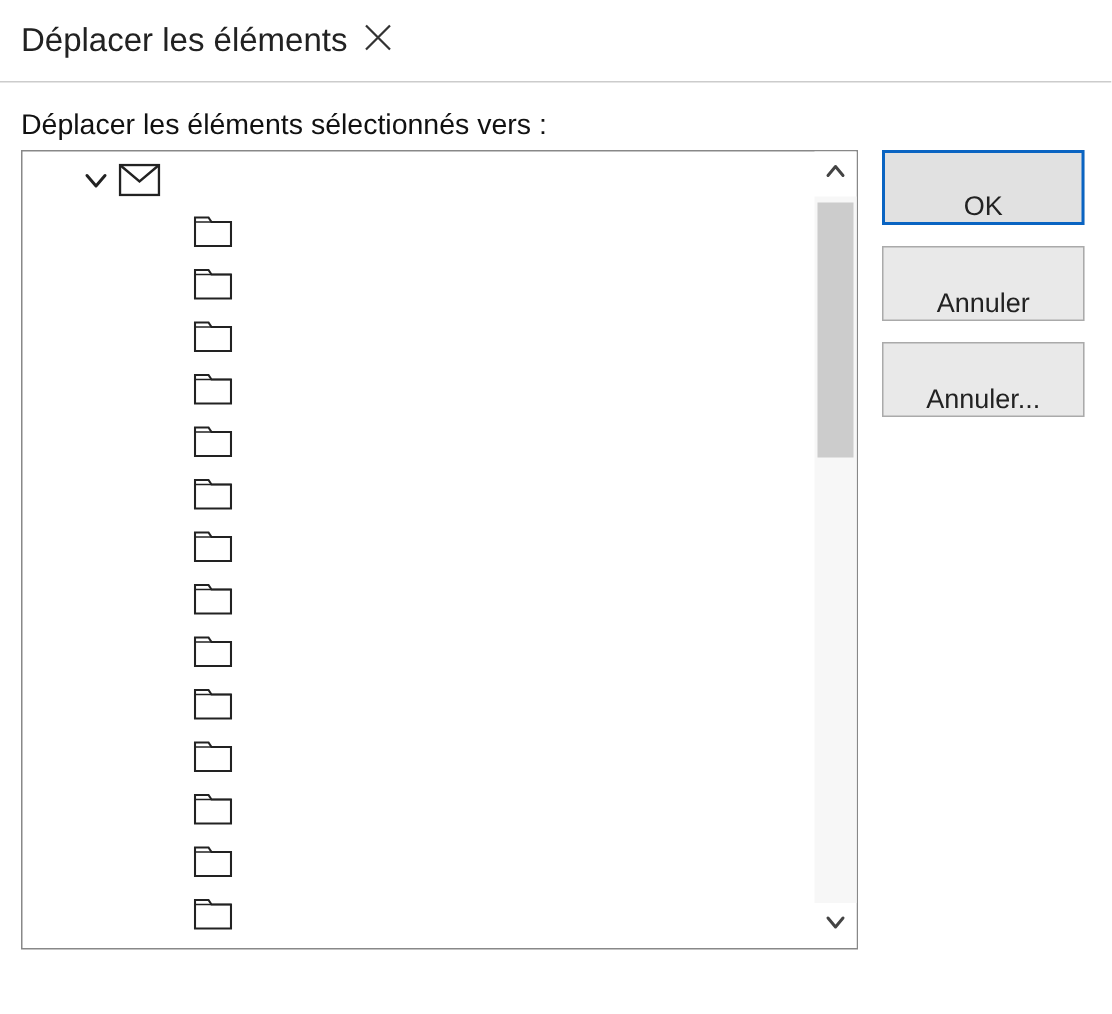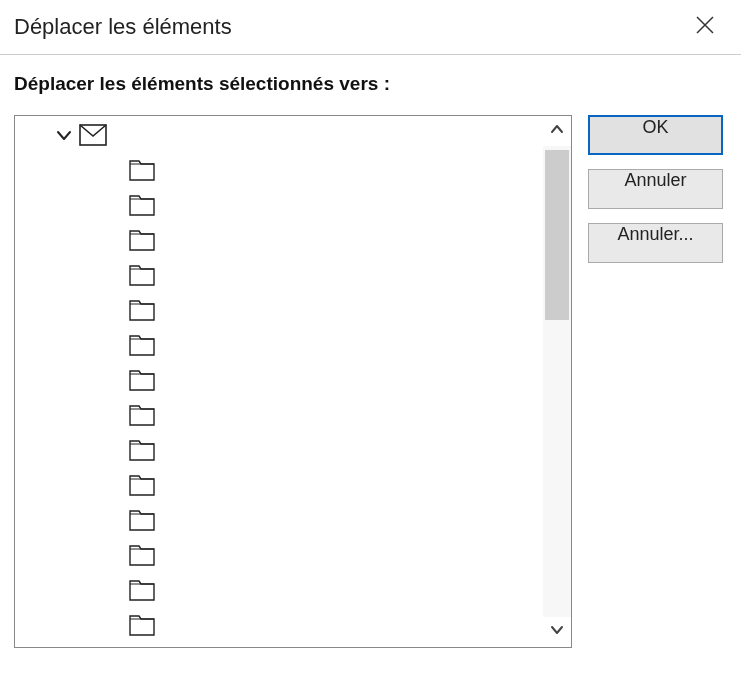--- a/index.html
+++ b/index.html
@@ -8,21 +8,21 @@
       padding: 0;
       font-family: 'Segoe UI', Tahoma, sans-serif;
       background: #fff;
       width: 741px;
       height: 676px;
       overflow: hidden;
     }
     .titlebar {
       display: flex;
       align-items: center;
-      justify-content: space-between;
+      justify-content: flex-start;
       padding: 8px 16px 8px 14px;
       border-bottom: 1px solid #ccc;
       height: 55px;
     }
     .title {
       font-size: 22px;
       color: #222;
     }
     .close-btn {
       width: 40px;
@@ -32,22 +32,21 @@
       justify-content: center;
       cursor: pointer;
     }
     .close-btn svg { width: 18px; height: 18px; }
     .content {
       padding: 18px 14px 14px 14px;
     }
     .prompt {
       font-size: 19px;
       color: #111;
-      margin-bottom: 20px;
-      font-weight: bold;
+      margin-bottom: 5px;
     }
     .main-row {
       display: flex;
       gap: 16px;
       align-items: flex-start;
     }
     .tree-wrap {
       position: relative;
       width: 558px;
       height: 533px;
@@ -118,27 +117,27 @@
       background: #ccc;
       border-radius: 0;
     }
     .buttons {
       display: flex;
       flex-direction: column;
       gap: 14px;
       width: 135px;
     }
     .btn {
-      height: 40px;
+      height: 50px;
       border: 1px solid #aaa;
       background: #e9e9e9;
       font-size: 18px;
       color: #222;
       display: flex;
-      align-items: flex-start;
+      align-items: flex-end;
       justify-content: center;
       cursor: pointer;
     }
     .btn-primary {
       border: 2px solid #0a64c2;
       background: #e1e1e1;
     }
   </style>
 </head>
 <body>

